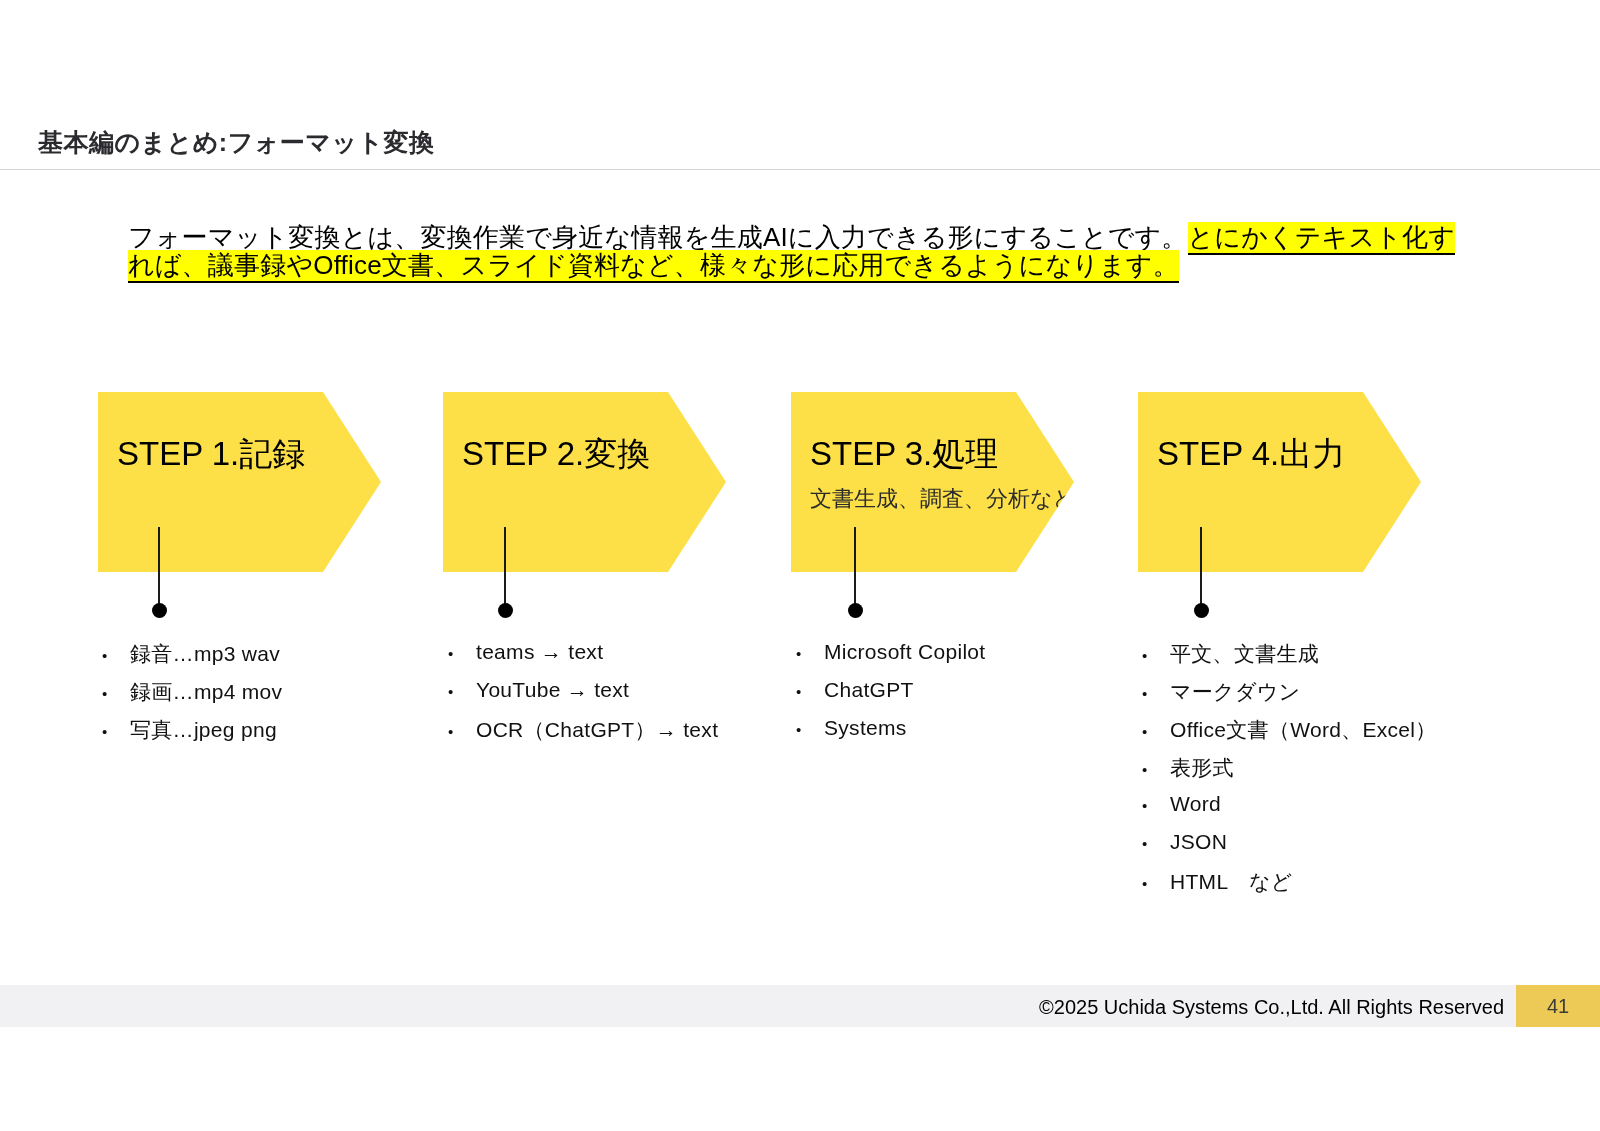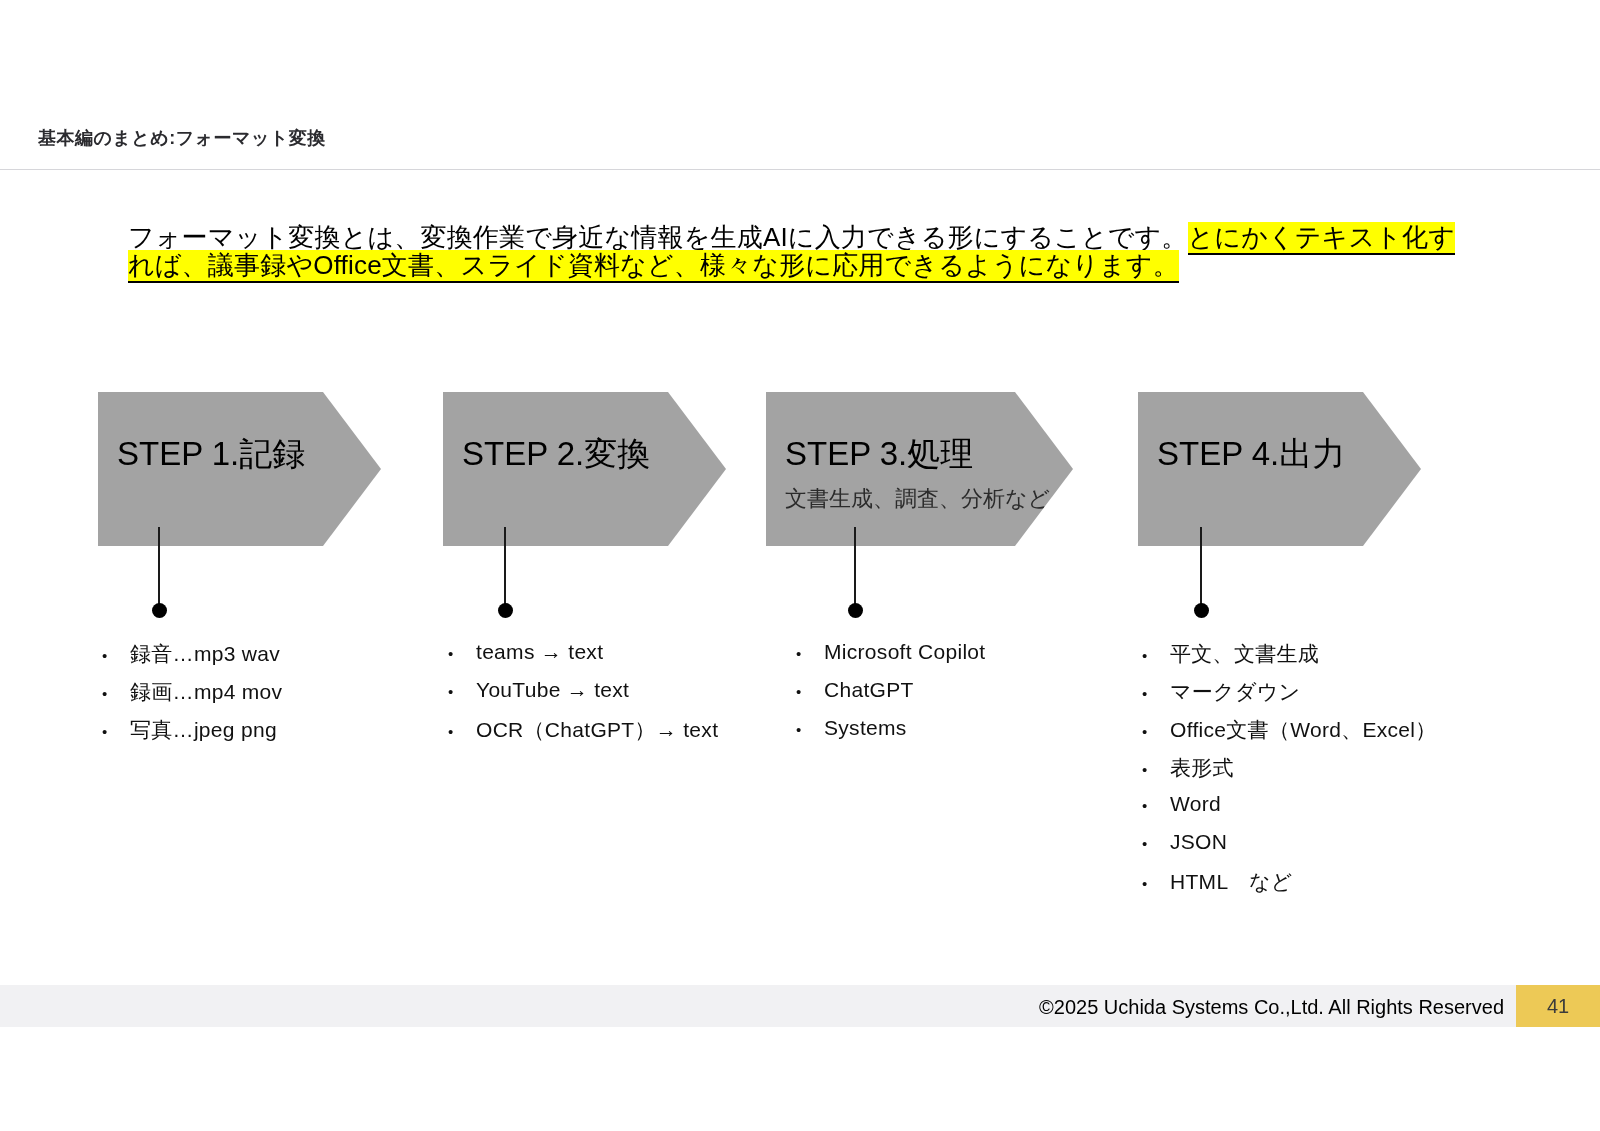--- a/index.html
+++ b/index.html
@@ -19,21 +19,21 @@
     height: 1131px;
     background: #ffffff;
     overflow: hidden;
   }
 
   
   .slide-title {
     position: absolute;
     left: 38px;
     top: 126px;
-    font-size: 18px;
+    font-size: 25px;
     font-weight: bold;
     letter-spacing: 0.5px;
     color: #2b2b2f;
     white-space: nowrap;
   }
   .title-rule {
     position: absolute;
     left: 0;
     top: 169px;
     width: 1600px;
@@ -64,28 +64,28 @@
   .steps {
     position: absolute;
     left: 0;
     top: 392px;
     width: 1600px;
     height: 150px;
   }
   .chevron {
     position: absolute;
     top: 0;
-    height: 154px;
-    background: #a3a3a3;
+    height: 180px;
+    background: #fde047;
     -webkit-clip-path: polygon(0 0, calc(100% - 58px) 0, 100% 50%, calc(100% - 58px) 100%, 0 100%);
     clip-path: polygon(0 0, calc(100% - 58px) 0, 100% 50%, calc(100% - 58px) 100%, 0 100%);
   }
   .chev-1 { left: 98px;   width: 283px; }
   .chev-2 { left: 443px;  width: 283px; }
-  .chev-3 { left: 766px;  width: 283px; padding-left: 24px; }
+  .chev-3 { left: 791px;  width: 283px; }
   .chev-4 { left: 1138px; width: 283px; }
 
   .chev-title {
     position: absolute;
     top: 40px;
     left: 19px;
     font-size: 33px;
     color: #000000;
     white-space: nowrap;
     letter-spacing: 0px;

